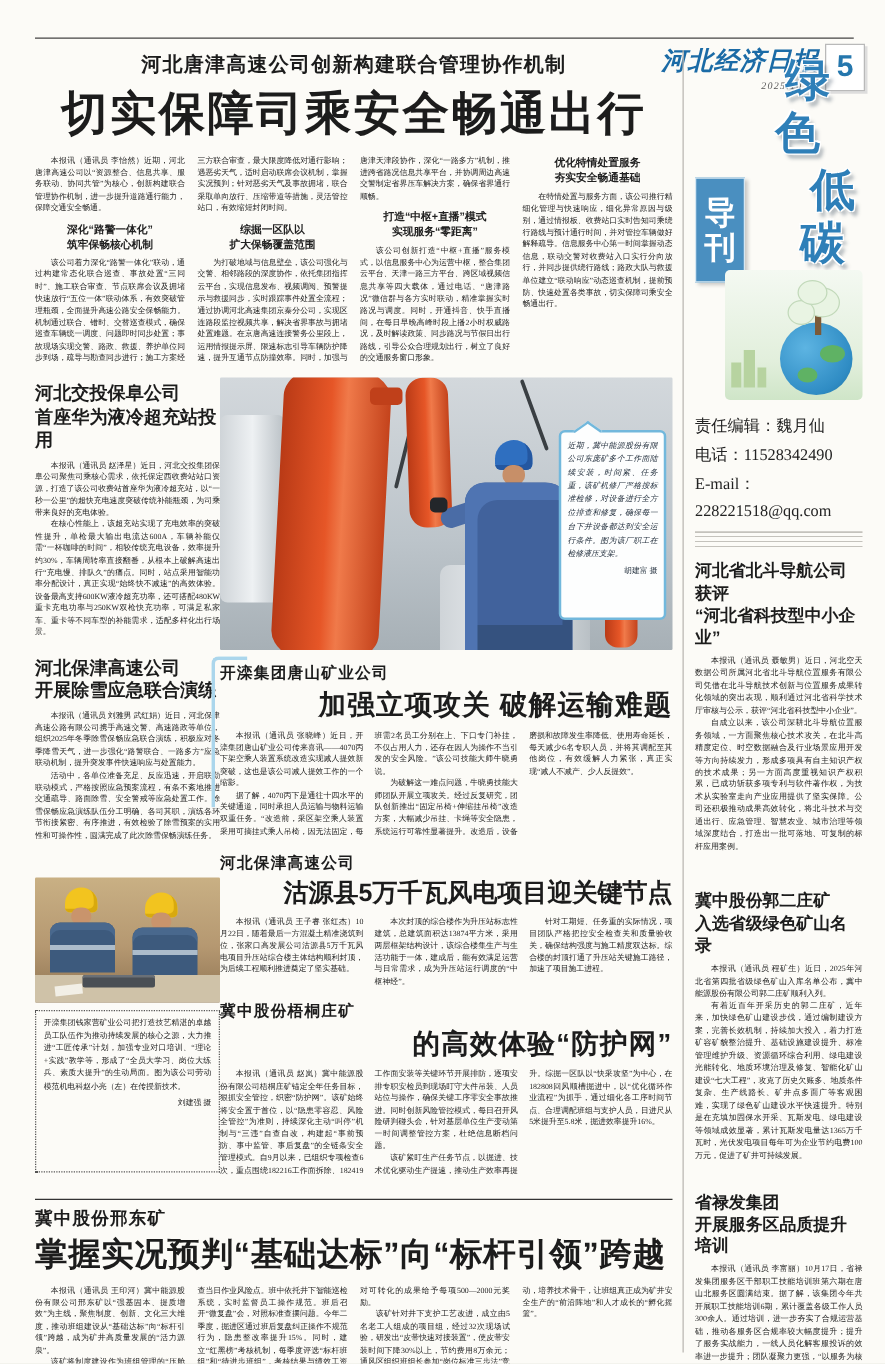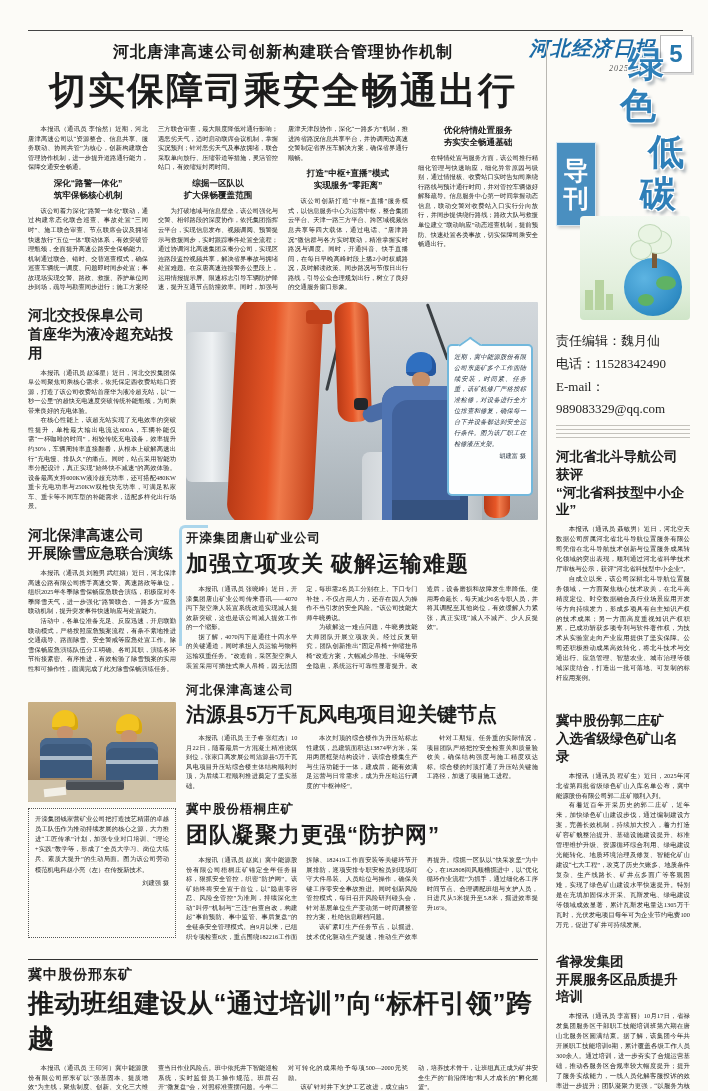--- a/index.html
+++ b/index.html
@@ -22,21 +22,21 @@
   .main{position:absolute;left:28px;top:42px;width:510px;}
   .kicker-top{text-align:center;font-size:16px;font-weight:bold;letter-spacing:1px;}
   .headline-1{text-align:center;font-size:37px;font-weight:bold;letter-spacing:2px;margin:3px 0 8px 0;
               font-family:"Liberation Sans",sans-serif;}
   .body-txt{font-size:6.3px;line-height:1.52;text-align:justify;color:#222;}
   .body-txt p{margin:0;text-indent:2em;}
   .top-body{height:168px;column-count:4;column-gap:10px;column-fill:auto;overflow:hidden;}
   .subhead{font-weight:bold;text-align:center;font-size:8.6px;line-height:1.4;margin:5px 0;
            white-space:pre-line;text-indent:0;font-family:"Liberation Sans",sans-serif;}
 
-  .lower{display:flex;gap:10px;margin-top:10px;}
+  .lower{display:flex;margin-top:10px;}
   .lcol{width:148px;flex:none;}
   .mcol{flex:1;min-width:0;}
 
   .art-head{font-size:14.5px;font-weight:bold;line-height:1.3;white-space:pre-line;margin:4px 0 5px 0;
             font-family:"Liberation Sans",sans-serif;}
   .bodyA{height:154px;overflow:hidden;}
   .bodyB{height:128px;overflow:hidden;}
 
   
   .photo2{position:relative;width:148px;height:100px;margin-top:6px;overflow:hidden;border-radius:1px;
@@ -78,21 +78,21 @@
   .bubble:before{content:"";position:absolute;left:14px;top:-8px;width:12px;height:12px;background:#fdfefe;
                  border-left:2px solid #72b8dc;border-top:2px solid #72b8dc;transform:rotate(35deg) skewX(-20deg);}
   .bubble-text{font-size:6.3px;line-height:1.72;text-align:justify;color:#1f2c3a;font-style:italic;}
   .bubble-credit{font-size:6.3px;text-align:right;margin-top:3px;color:#1f2c3a;}
 
   
   .msec{position:relative;margin-top:10px;}
   .frame-blue{position:absolute;left:-7px;top:-5px;width:26px;height:118px;
               border-left:3px solid #abd6ec;border-top:3px solid #abd6ec;border-radius:6px 0 0 0;}
   .sec-kicker{font-size:12.5px;font-weight:bold;letter-spacing:1px;}
-  .sec-headline{text-align:left;font-size:22px;font-weight:bold;letter-spacing:1px;margin:2px 0 5px 0;
+  .sec-headline{text-align:right;font-size:22px;font-weight:bold;letter-spacing:1px;margin:2px 0 5px 0;
                 font-family:"Liberation Sans",sans-serif;}
   .sec-headline.zjk{font-size:20px;letter-spacing:0;}
   .cols3{column-count:3;column-gap:9px;column-fill:auto;overflow:hidden;}
   .h-kailuan{height:88px;} .h-zjk{height:58px;} .h-wtz{height:92px;}
 
   
   .bottom-art{margin-top:12px;border-top:1.5px solid #333;padding-top:6px;}
   .bottom-kicker{font-size:14px;font-weight:bold;letter-spacing:1px;}
   .headline-b{font-size:26px;font-weight:bold;letter-spacing:0.5px;margin:2px 0 7px 0;
               font-family:"Liberation Sans",sans-serif;}
@@ -247,32 +247,32 @@
           <div class="sec-headline zjk">沽源县5万千瓦风电项目迎关键节点</div>
           <div class="body-txt cols3 h-zjk">
             <p>本报讯（通讯员 王子睿 张红杰）10月22日，随着最后一方混凝土精准浇筑到位，张家口高发展公司沽源县5万千瓦风电项目升压站综合楼主体结构顺利封顶，为后续工程顺利推进奠定了坚实基础。</p>
             <p>本次封顶的综合楼作为升压站标志性建筑，总建筑面积达13874平方米，采用两层框架结构设计，该综合楼集生产与生活功能于一体，建成后，能有效满足运营与日常需求，成为升压站运行调度的“中枢神经”。</p>
             <p>针对工期短、任务重的实际情况，项目团队严格把控安全检查关和质量验收关，确保结构强度与施工精度双达标。综合楼的封顶打通了升压站关键施工路径，加速了项目施工进程。</p>
           </div>
         </div>
 
         <div class="msec">
           <div class="sec-kicker">冀中股份梧桐庄矿</div>
-          <div class="sec-headline">团队凝聚力更强“防护网”</div>
+          <div class="sec-headline">的高效体验“防护网”</div>
           <div class="body-txt cols3 h-wtz">
             <p>本报讯（通讯员 赵岚）冀中能源股份有限公司梧桐庄矿锚定全年任务目标，狠抓安全管控，织密“防护网”。该矿始终将安全置于首位，以“隐患零容忍、风险全管控”为准则，持续深化主动“叫停”机制与“三违”自查自改，构建起“事前预防、事中监管、事后复盘”的全链条安全管理模式。自9月以来，已组织专项检查6次，重点围绕182216工作面拆除、182419工作面安装等关键环节开展排防，逐项安排专职安检员到现场盯守大件吊装、人员站位与操作，确保关键工序零安全事故推进。同时创新风险管控模式，每日召开风险研判碰头会，针对基层单位生产变动第一时间调整管控方案，杜绝信息断档问题。</p>
             <p>该矿紧盯生产任务节点，以掘进、技术优化驱动生产提速，推动生产效率再提升。综掘一区队以“快采攻坚”为中心，在182808回风顺槽掘进中，以“优化循环作业流程”为抓手，通过细化各工序时间节点、合理调配班组与支护人员，日进尺从5米提升至5.8米，掘进效率提升16%。</p>
           </div>
         </div>
       </div>
     </div>
 
     <div class="bottom-art">
       <div class="bottom-kicker">冀中股份邢东矿</div>
-      <div class="headline-b">推动班组建设从“通过培训”向“标杆引领”跨越</div>
+      <div class="headline-b">掌握实况预判“基础达标”向“标杆引领”跨越</div>
       <div class="bottom-body body-txt">
         <p>本报讯（通讯员 王印河）冀中能源股份有限公司邢东矿以“强基固本、提质增效”为主线，聚焦制度、创新、文化三大维度，推动班组建设从“基础达标”向“标杆引领”跨越，成为矿井高质量发展的“活力源泉”。</p>
         <p>该矿将制度建设作为班组管理的“压舱石”，编制完成涵盖12个专业、89项流程的《班组建设标准化手册》，明确安全管理、生产组织、隐患排查等6大模块38项考核指标。在制度执行中，推行“班前预设确认、班中动态管控、班后复盘总结”的“三段式”管理模式。早班会上，各班组不仅要确认任务分工，还要通过“安全风险预警卡”排查当日作业风险点。班中依托井下智能巡检系统，实时监督员工操作规范。班后召开“微复盘”会，对照标准查摆问题。今年二季度，掘进区通过班后复盘纠正操作不规范行为，隐患整改率提升15%。同时，建立“红黑榜”考核机制，每季度评选“标杆班组”和“待进步班组”，考核结果与绩效工资直接挂钩，制度执行力显著提升。</p>
         <p>“这个‘液压支架立柱防坠器’是我们班组在检修作业中摸索出来的，不仅减少了立柱磨损，还让检修时间缩短了40分钟。”在机电科维修班，技术员白少青展示了班组的创新成果。该矿鼓励班组围绕生产痛点开展“微创新”小改革，设立“班组创新基金”，对可转化的成果给予每项500—2000元奖励。</p>
         <p>该矿针对井下支护工艺改进，成立由5名老工人组成的项目组，经过32次现场试验，研发出“皮带快速对接装置”，使皮带安装时间下降30%以上，节约费用8万余元；通风区组织班组长参加“岗位标准三步法”竞赛，将校准时间缩短至40分钟，校准精确率稳步提升，全矿班组累计申报的创新项目已应用于生产，创效金额持续增长。</p>
         <p>该矿将“家文化”融入班组建设，建立“员工档案”，详细记录职工技能特长和需求诉求，今年以来，已解决职工生产生活实际问题20余件。同时，开展“师带徒”结对活动，培养技术骨干，让班组真正成为矿井安全生产的“前沿阵地”和人才成长的“孵化摇篮”。</p>
       </div>
     </div>
   </div>
 
@@ -299,21 +299,21 @@
         <div class="trunk"></div>
         <div class="foliage" style="right:18px;bottom:66px;width:26px;height:22px;"></div>
         <div class="foliage" style="right:38px;bottom:60px;width:20px;height:18px;"></div>
         <div class="foliage" style="right:28px;bottom:76px;width:22px;height:18px;"></div>
       </div>
     </div>
 
     <div class="editor">
       <div>责任编辑：魏月仙</div>
       <div>电话：11528342490</div>
-      <div>E-mail：989083329@qq.com</div>
+      <div>E-mail：228221518@qq.com</div>
       <div class="editor-rules"></div>
     </div>
 
     <div class="sb-art">
       <div class="sb-head">河北省北斗导航公司获评
 “河北省科技型中小企业”</div>
       <div class="sb-body h-bd1">
         <p>本报讯（通讯员 聂敏男）近日，河北空天数据公司所属河北省北斗导航位置服务有限公司凭借在北斗导航技术创新与位置服务成果转化领域的突出表现，顺利通过河北省科学技术厅审核与公示，获评“河北省科技型中小企业”。</p>
         <p>自成立以来，该公司深耕北斗导航位置服务领域，一方面聚焦核心技术攻关，在北斗高精度定位、时空数据融合及行业场景应用开发等方向持续发力，形成多项具有自主知识产权的技术成果；另一方面高度重视知识产权积累，已成功斩获多项专利与软件著作权，为技术从实验室走向产业应用提供了坚实保障。公司还积极推动成果高效转化，将北斗技术与交通出行、应急管理、智慧农业、城市治理等领域深度结合，打造出一批可落地、可复制的标杆应用案例。</p>
       </div>

